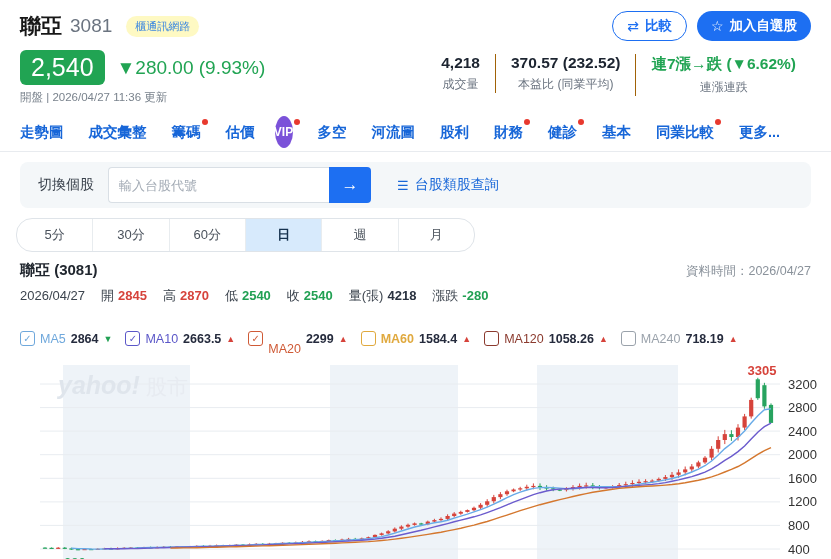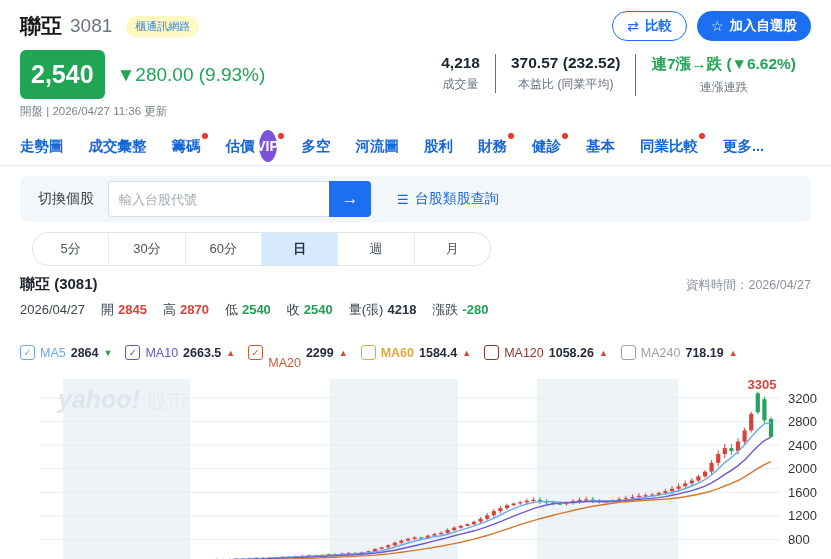--- a/index.html
+++ b/index.html
@@ -10,43 +10,43 @@
   .stock-name{font-size:21px;font-weight:bold;color:#171717}
   .stock-code{font-size:19px;color:#6b7480;margin-left:8px}
   .badge{margin-left:14px;background:#fef9c3;color:#3b87e0;font-size:11px;padding:3px 9px;border-radius:11px;cursor:pointer}
   .hdr-btns{position:absolute;right:0;top:1px;display:flex;gap:10px}
   .btn{height:30px;border-radius:16px;font-size:13.5px;font-weight:bold;padding:0 14px;display:flex;align-items:center;gap:6px;cursor:pointer;font-family:inherit}
   .btn-outline{border:1.5px solid #1d6ff2;color:#1d6ff2;background:#fff}
   .btn-solid{background:#1d6ff2;color:#fff;border:none}
   .btn .ic{font-size:14px;font-weight:normal}
   .price-row{display:flex;justify-content:space-between;margin-top:8px}
   .price-line{display:flex;align-items:center;gap:12px}
-  .price-box{background:#21a453;color:#fff;font-size:25px;font-weight:bold;padding:10px 11px;border-radius:6px}
+  .price-box{background:#21a453;color:#fff;font-size:25px;font-weight:normal;padding:3px 11px;border-radius:6px}
   .price-change{color:#21a453;font-size:19px;font-weight:normal}
   .update-info{font-size:11.5px;color:#79828c;margin-top:5px}
   .stats{display:flex;align-items:flex-start;margin-top:4px}
   .stat{padding:0 15px;text-align:center;border-left:1px solid #a16207}
   .stat:first-child{border-left:none}
   .stat .v{font-size:15.5px;font-weight:bold;color:#1c2430;white-space:nowrap}
   .stat.green .v{color:#21a453}
   .stat .l{font-size:12px;color:#6b7480;margin-top:4px}
   .tabs{display:flex;gap:25px;padding:0 20px;border-bottom:1px solid #e8ebef;margin-top:8px;height:38px}
   .tab{position:relative;display:flex;align-items:center;font-size:14.5px;font-weight:bold;color:#1766d8;cursor:pointer;white-space:nowrap}
   .tab.active{color:#222;border-bottom:3px solid #222}
   .tab .dot{position:absolute;top:6px;right:-7px;width:6px;height:6px;border-radius:50%;background:#e8392e}
-  .tab .vip{width:18px;height:32px;border-radius:50%;background:#7b52d9;color:#fff;font-size:14px;display:inline-flex;align-items:center;justify-content:center;margin-left:4px}
+  .tab .vip{width:18px;height:32px;border-radius:50%;background:#7b52d9;color:#fff;font-size:12px;display:inline-flex;align-items:center;justify-content:center;margin-left:20px}
   .search-bar{margin:10px 20px 0;background:#f4f7f9;border-radius:8px;height:46px;display:flex;align-items:center;padding:0 18px}
   .sw-label{font-size:14px;color:#3a424c;margin-right:14px}
   .input-group{display:flex;height:36px}
   .input-group input{width:200px;border:1px solid #d9dfe5;border-right:none;border-radius:4px 0 0 4px;padding:0 10px;font-size:13px;color:#333;outline:none;font-family:inherit}
   .input-group input::placeholder{color:#a3abb5}
   .go-btn{width:42px;background:#1d6ff2;border:none;border-radius:0 4px 4px 0;color:#fff;font-size:17px;cursor:pointer}
   .cat-link{display:flex;align-items:center;gap:6px;color:#1766d8;font-size:14px;margin-left:26px;cursor:pointer}
   .cat-link .ic{font-size:13px}
-  .period-tabs{margin:10px 32px 0;width:457px;display:flex;border:1px solid #dfe4e9;border-radius:16px;overflow:hidden;background:#fff}
+  .period-tabs{margin:10px 16px 0;width:457px;display:flex;border:1px solid #dfe4e9;border-radius:16px;overflow:hidden;background:#fff}
   .ptab{flex:1;text-align:center;padding:7px 0;font-size:13px;color:#4a525c;border-left:1px solid #e8ecef;cursor:pointer}
   .ptab:first-child{border-left:none}
   .ptab.active{background:#d7eafc;color:#16324f;font-weight:bold}
   .meta-row{display:flex;justify-content:space-between;align-items:baseline;margin:9px 20px 0}
   .chart-title{font-size:15px;font-weight:bold;color:#20262e}
   .data-time{font-size:12.5px;color:#8a929b}
   .ohlc-row{display:flex;margin:7px 20px 16px;font-size:13px;color:#3c444e;align-items:baseline}
   .ohlc-row .grp{margin-right:16px;white-space:nowrap}
   .ov{font-weight:bold;margin-left:4px}
   .red{color:#d6433b}.green{color:#21a053}.dark{color:#2a3240}

